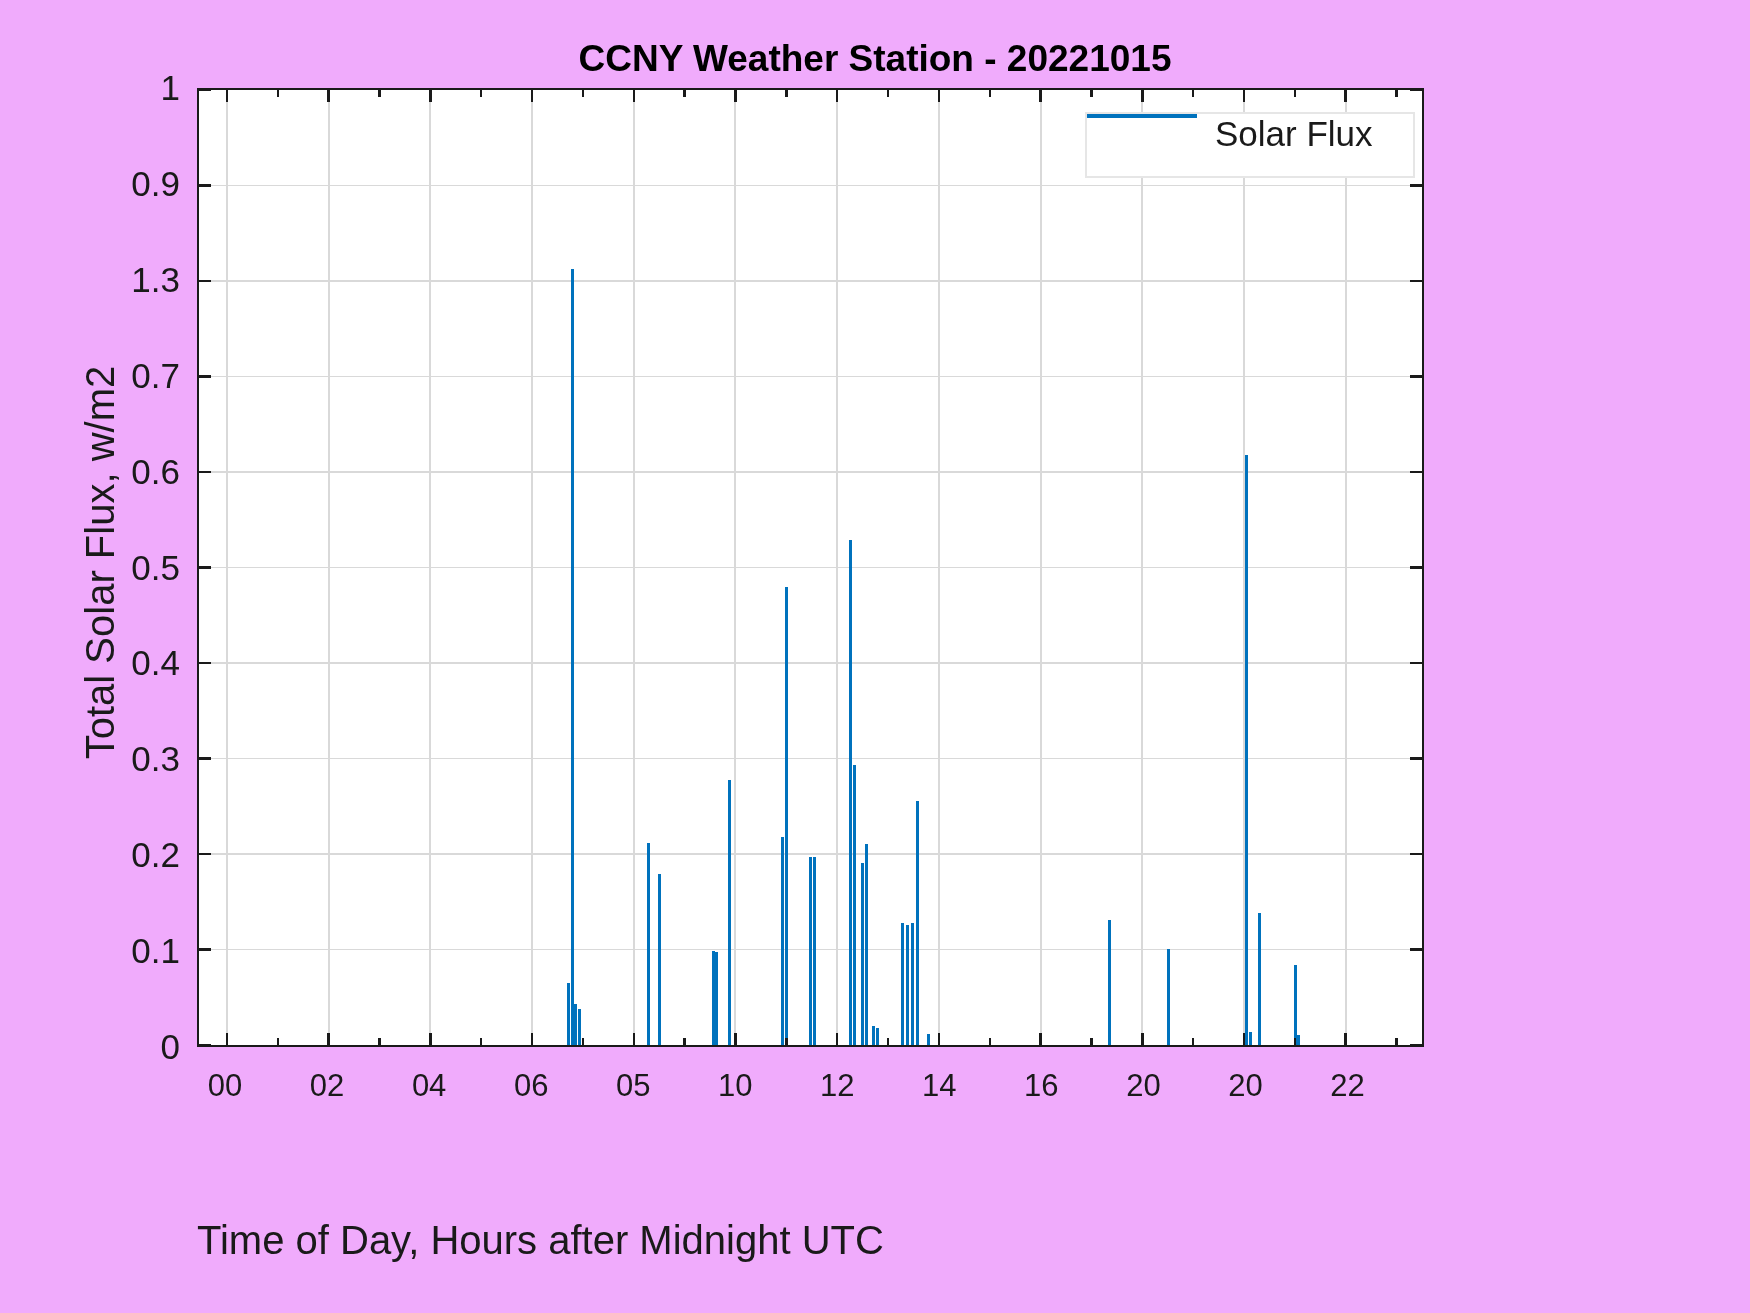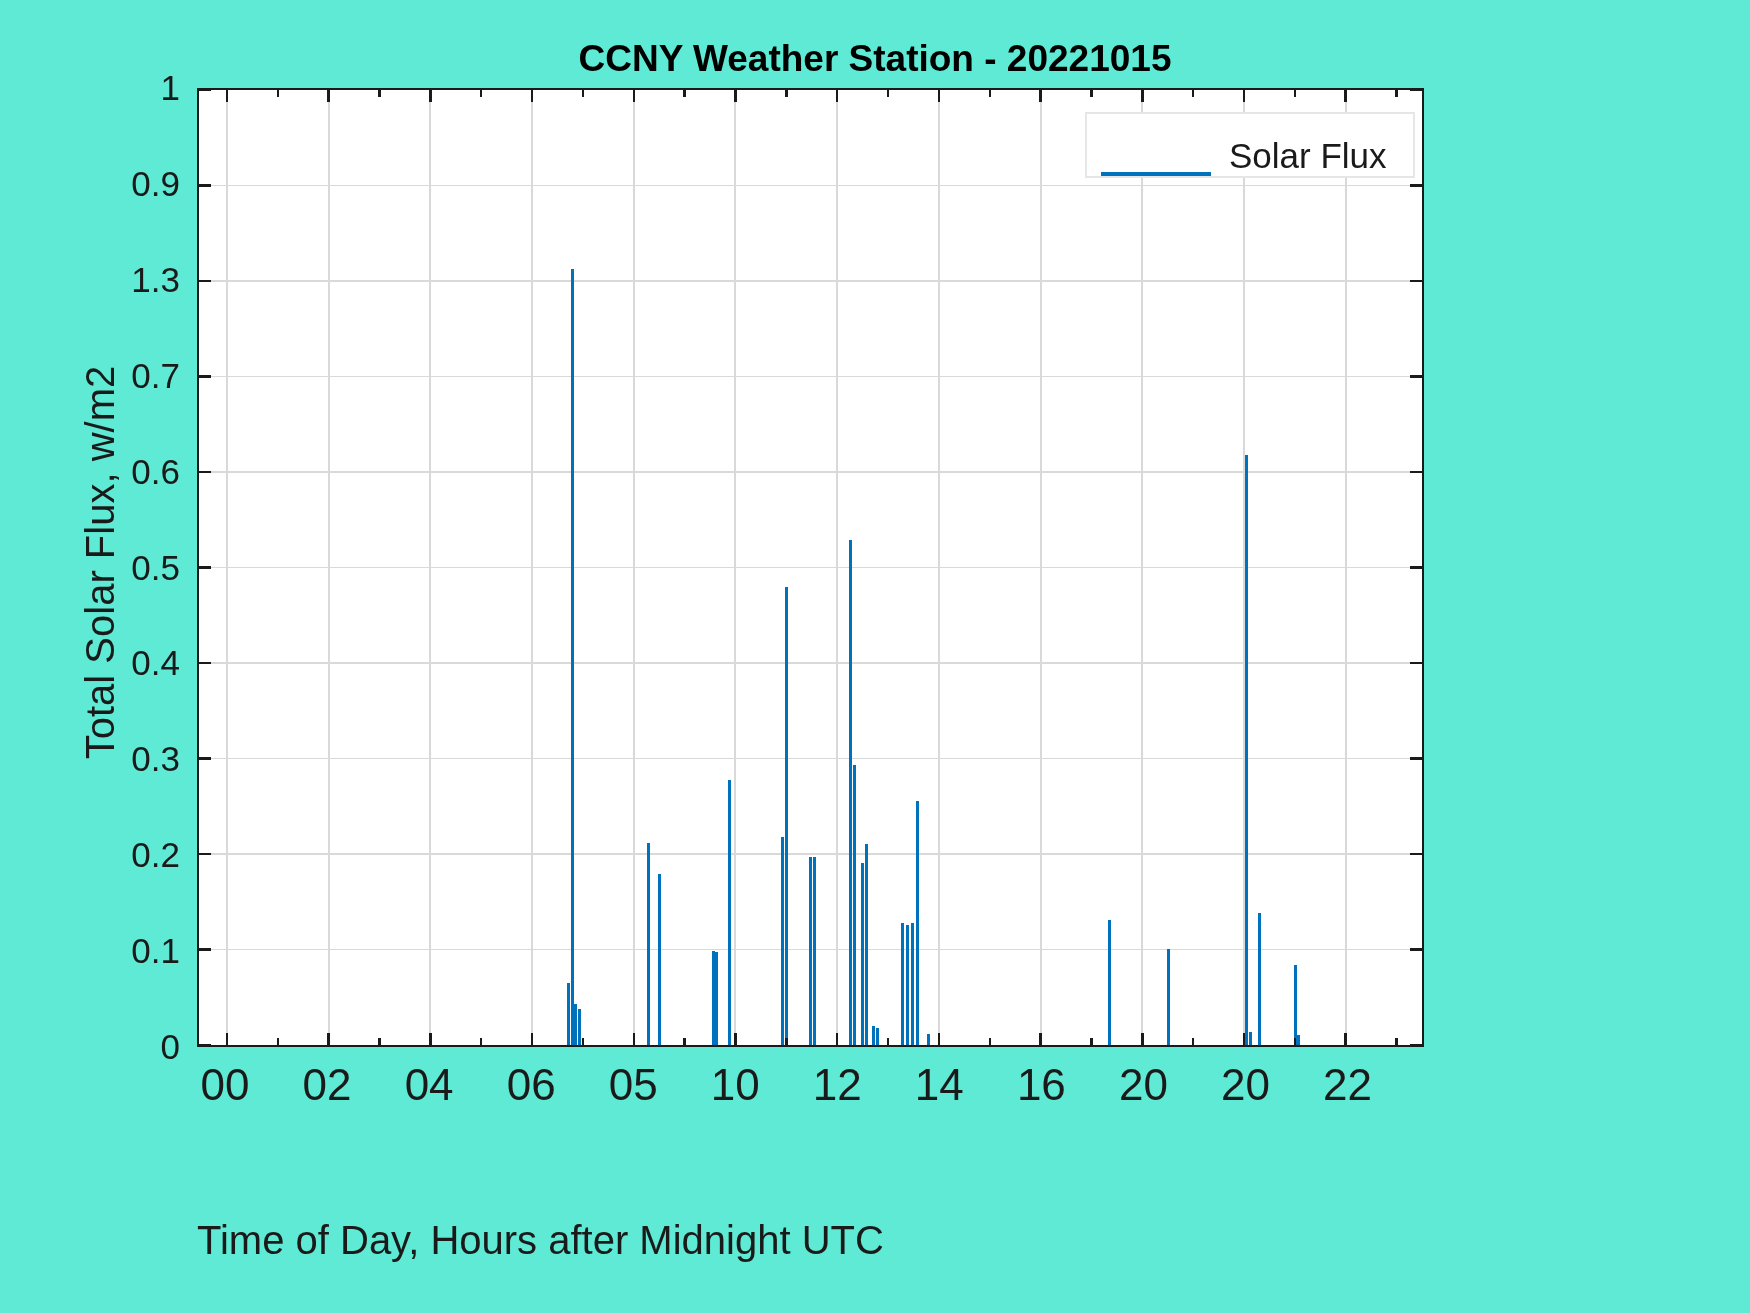--- a/index.html
+++ b/index.html
@@ -10,21 +10,21 @@
   body {
     width: 1750px;
     height: 1313px;
     font-family: "Liberation Sans", sans-serif;
     overflow: hidden;
   }
   #figure {
     position: relative;
     width: 1750px;
     height: 1313px;
-    background: #5eead4;
+    background: #f0abfc;
   }
   #chart-title {
     position: absolute;
     left: 0;
     top: 38px;
     width: 1750px;
     text-align: center;
     font-size: 37px;
     font-weight: bold;
     color: #000000;
@@ -75,23 +75,23 @@
   }
   #ytick-labels {
     position: absolute;
     left: 40px;
     top: 88px;
     width: 140px;
     height: 959px;
   }
   .xtick-label {
     position: absolute;
-    top: 0;
+    top: 8px;
     text-align: center;
-    font-size: 44px;
+    font-size: 31px;
     color: #1a1a1a;
     font-family: "Liberation Sans", sans-serif;
     white-space: nowrap;
     transform: translateX(-50%);
   }
   #xtick-labels {
     position: absolute;
     left: 197px;
     top: 1060px;
     width: 1227px;
@@ -122,22 +122,21 @@
   #legend {
     position: absolute;
     left: 1085px;
     top: 112px;
     width: 330px;
     height: 66px;
     background: #ffffff;
     border: 2px solid #e6e6e6;
     box-sizing: border-box;
     display: flex;
-    align-items: flex-end;
-    padding-left: 14px;
+    align-items: flex-start;
   }
   #legend-line {
     width: 110px;
     height: 0;
     border-top: 4px solid #0072BD;
     margin-right: 18px;
   }
   #legend-label {
     font-size: 35px;
     color: #1a1a1a;

